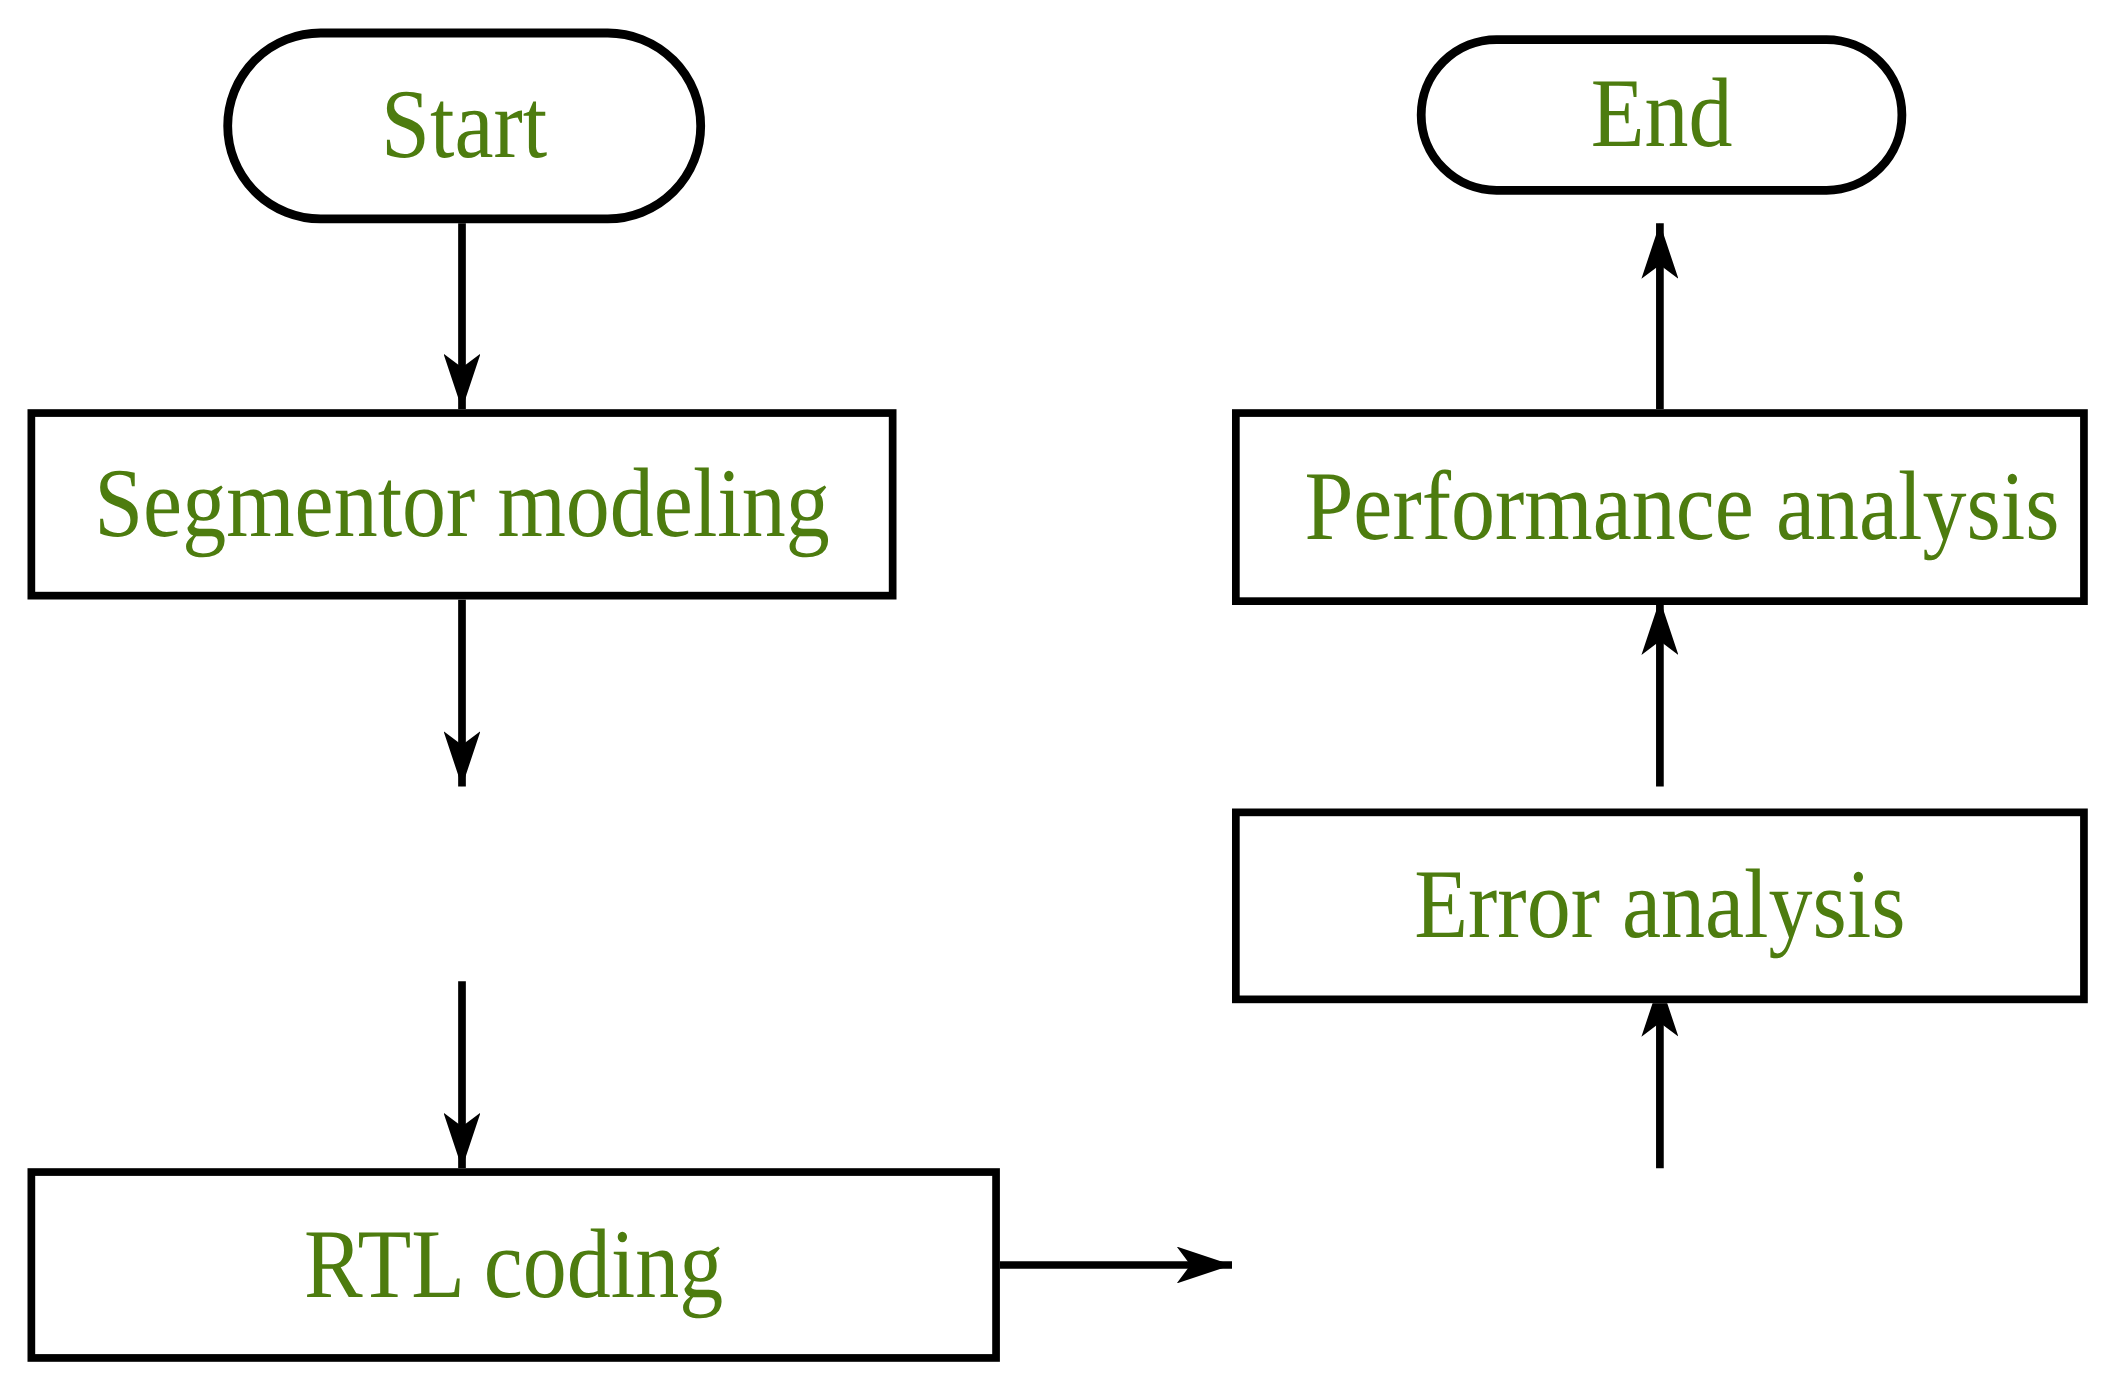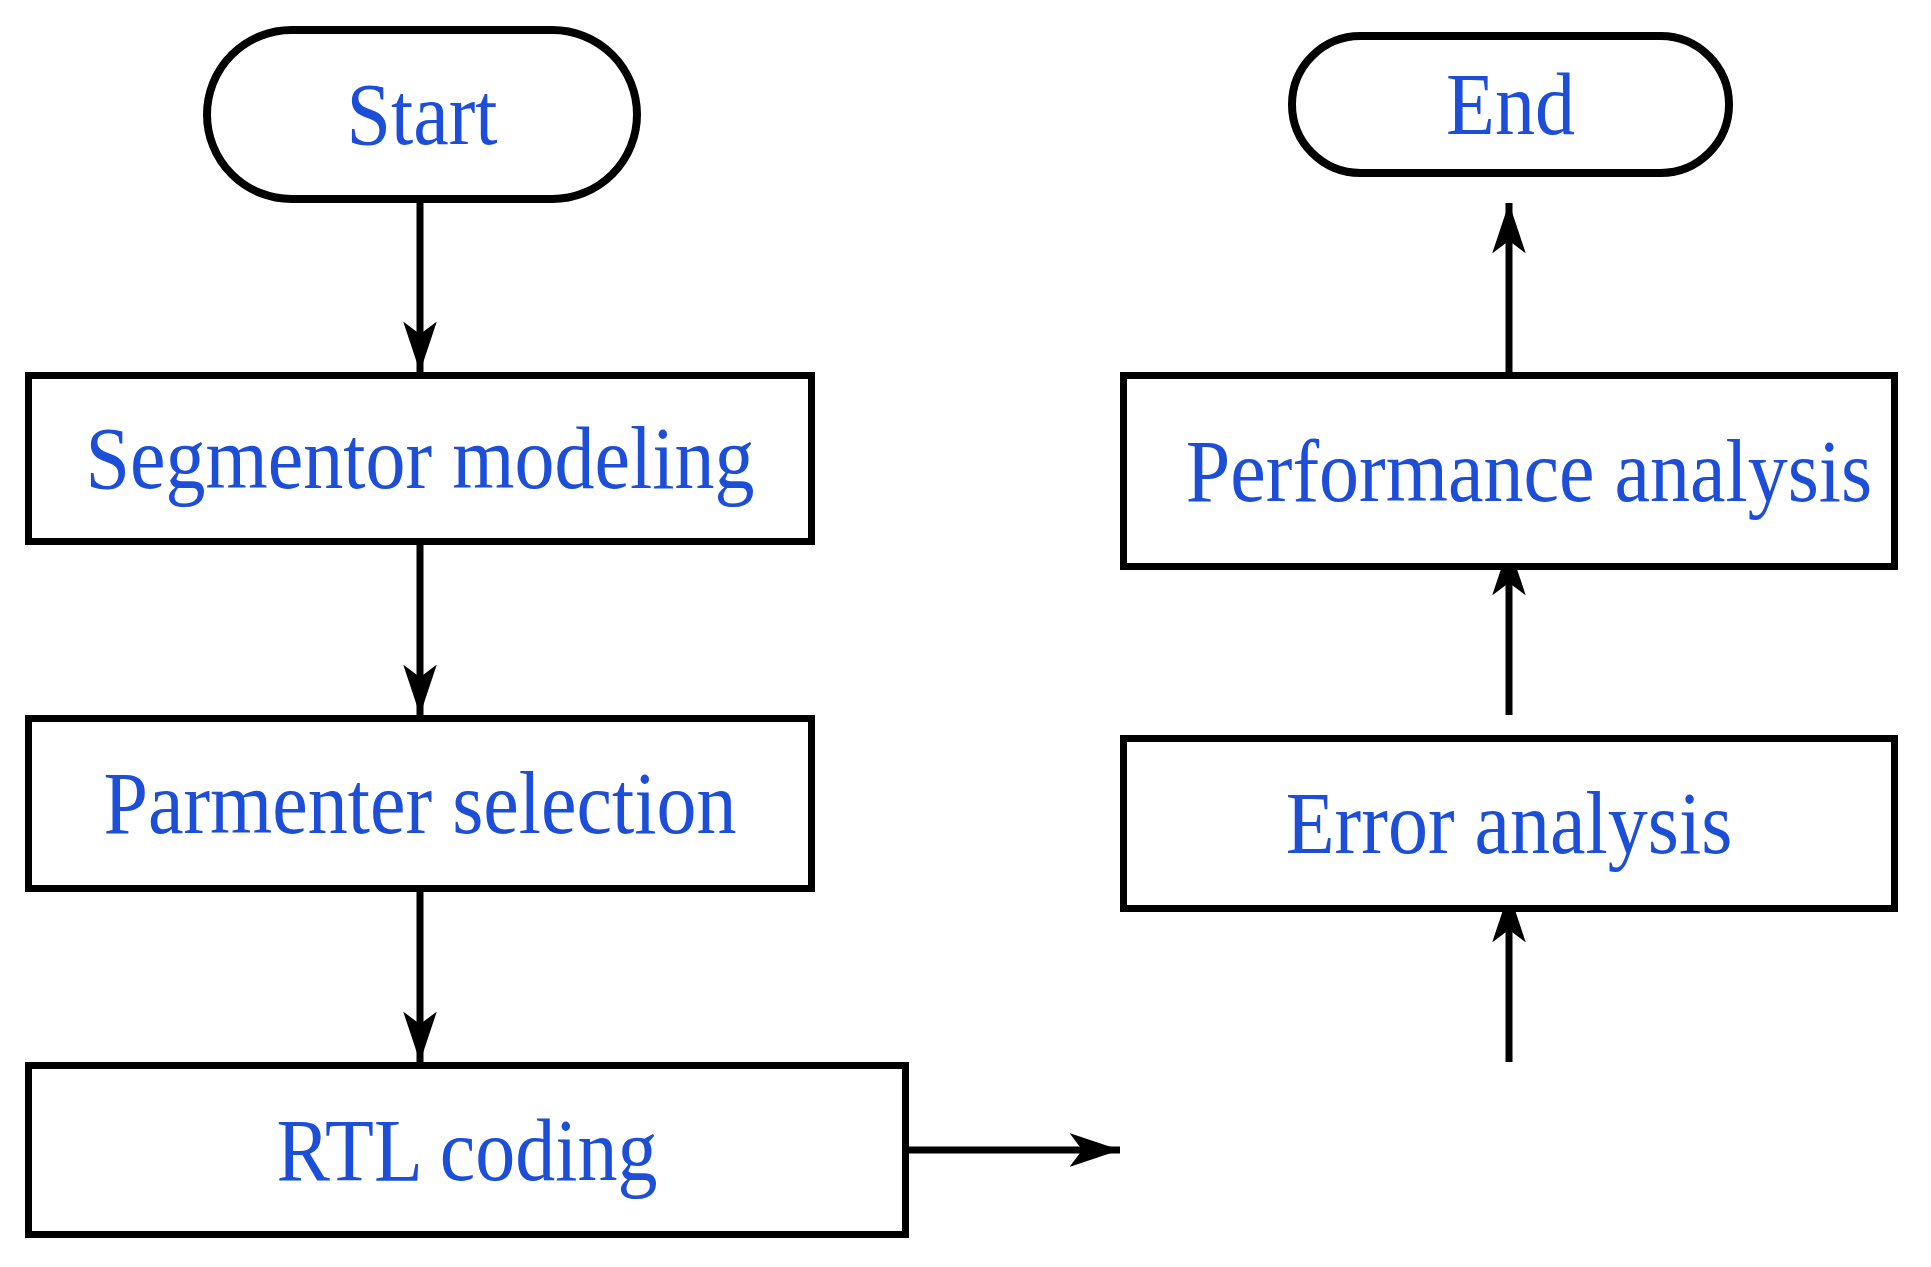--- a/index.html
+++ b/index.html
@@ -22,41 +22,41 @@
     width: 1931px;
     height: 1267px;
   }
   .node {
     position: absolute;
     box-sizing: border-box;
     background: #ffffff;
     display: flex;
     align-items: center;
     justify-content: center;
-    color: #1d4ed8;
+    color: #4d7c0f;
     font-size: 80px;
     white-space: nowrap;
   }
   .node .lbl {
     display: inline-block;
     transform: scaleY(1.12);
   }
   .process {
     border: 7px solid #000000;
   }
   .terminator {
     border: 8px solid #000000;
   }
   
   .n-start        { left: 203px;  top: 26px;   width: 438px; height: 177px; border-radius: 89px; }
   .n-segmentor    { left: 25px;   top: 372px;  width: 790px; height: 173px; }
   .n-parmenter    { left: 25px;   top: 715px;  width: 790px; height: 177px; }
   .n-rtl          { left: 25px;   top: 1062px; width: 884px; height: 176px; }
   
-  .n-performance  { left: 1120px; top: 372px;  width: 778px; height: 198px; padding-left: 40px; }
+  .n-performance  { left: 1120px; top: 372px;  width: 778px; height: 178px; padding-left: 40px; }
   .n-error        { left: 1120px; top: 715px;  width: 778px; height: 177px; margin-top: 20px; }
   .n-verification { left: 1120px; top: 1062px; width: 778px; height: 176px; }
   .n-end          { left: 1288px; top: 32px;   width: 445px; height: 145px; border-radius: 86px; }
 </style>
 </head>
 <body>
 
 <div class="canvas">
 
   <svg class="arrow-layer" viewBox="0 0 1931 1267" xmlns="http://www.w3.org/2000/svg">
@@ -75,23 +75,20 @@
   </svg>
 
   <div class="node terminator n-start">
     <span class="lbl">Start</span>
   </div>
 
   <div class="node process n-segmentor">
     <span class="lbl">Segmentor modeling</span>
   </div>
 
-  <div class="node process n-parmenter">
-    <span class="lbl">Parmenter selection</span>
-  </div>
 
   <div class="node process n-rtl">
     <span class="lbl">RTL coding</span>
   </div>
 
 
   <div class="node process n-error">
     <span class="lbl">Error analysis</span>
   </div>
 

